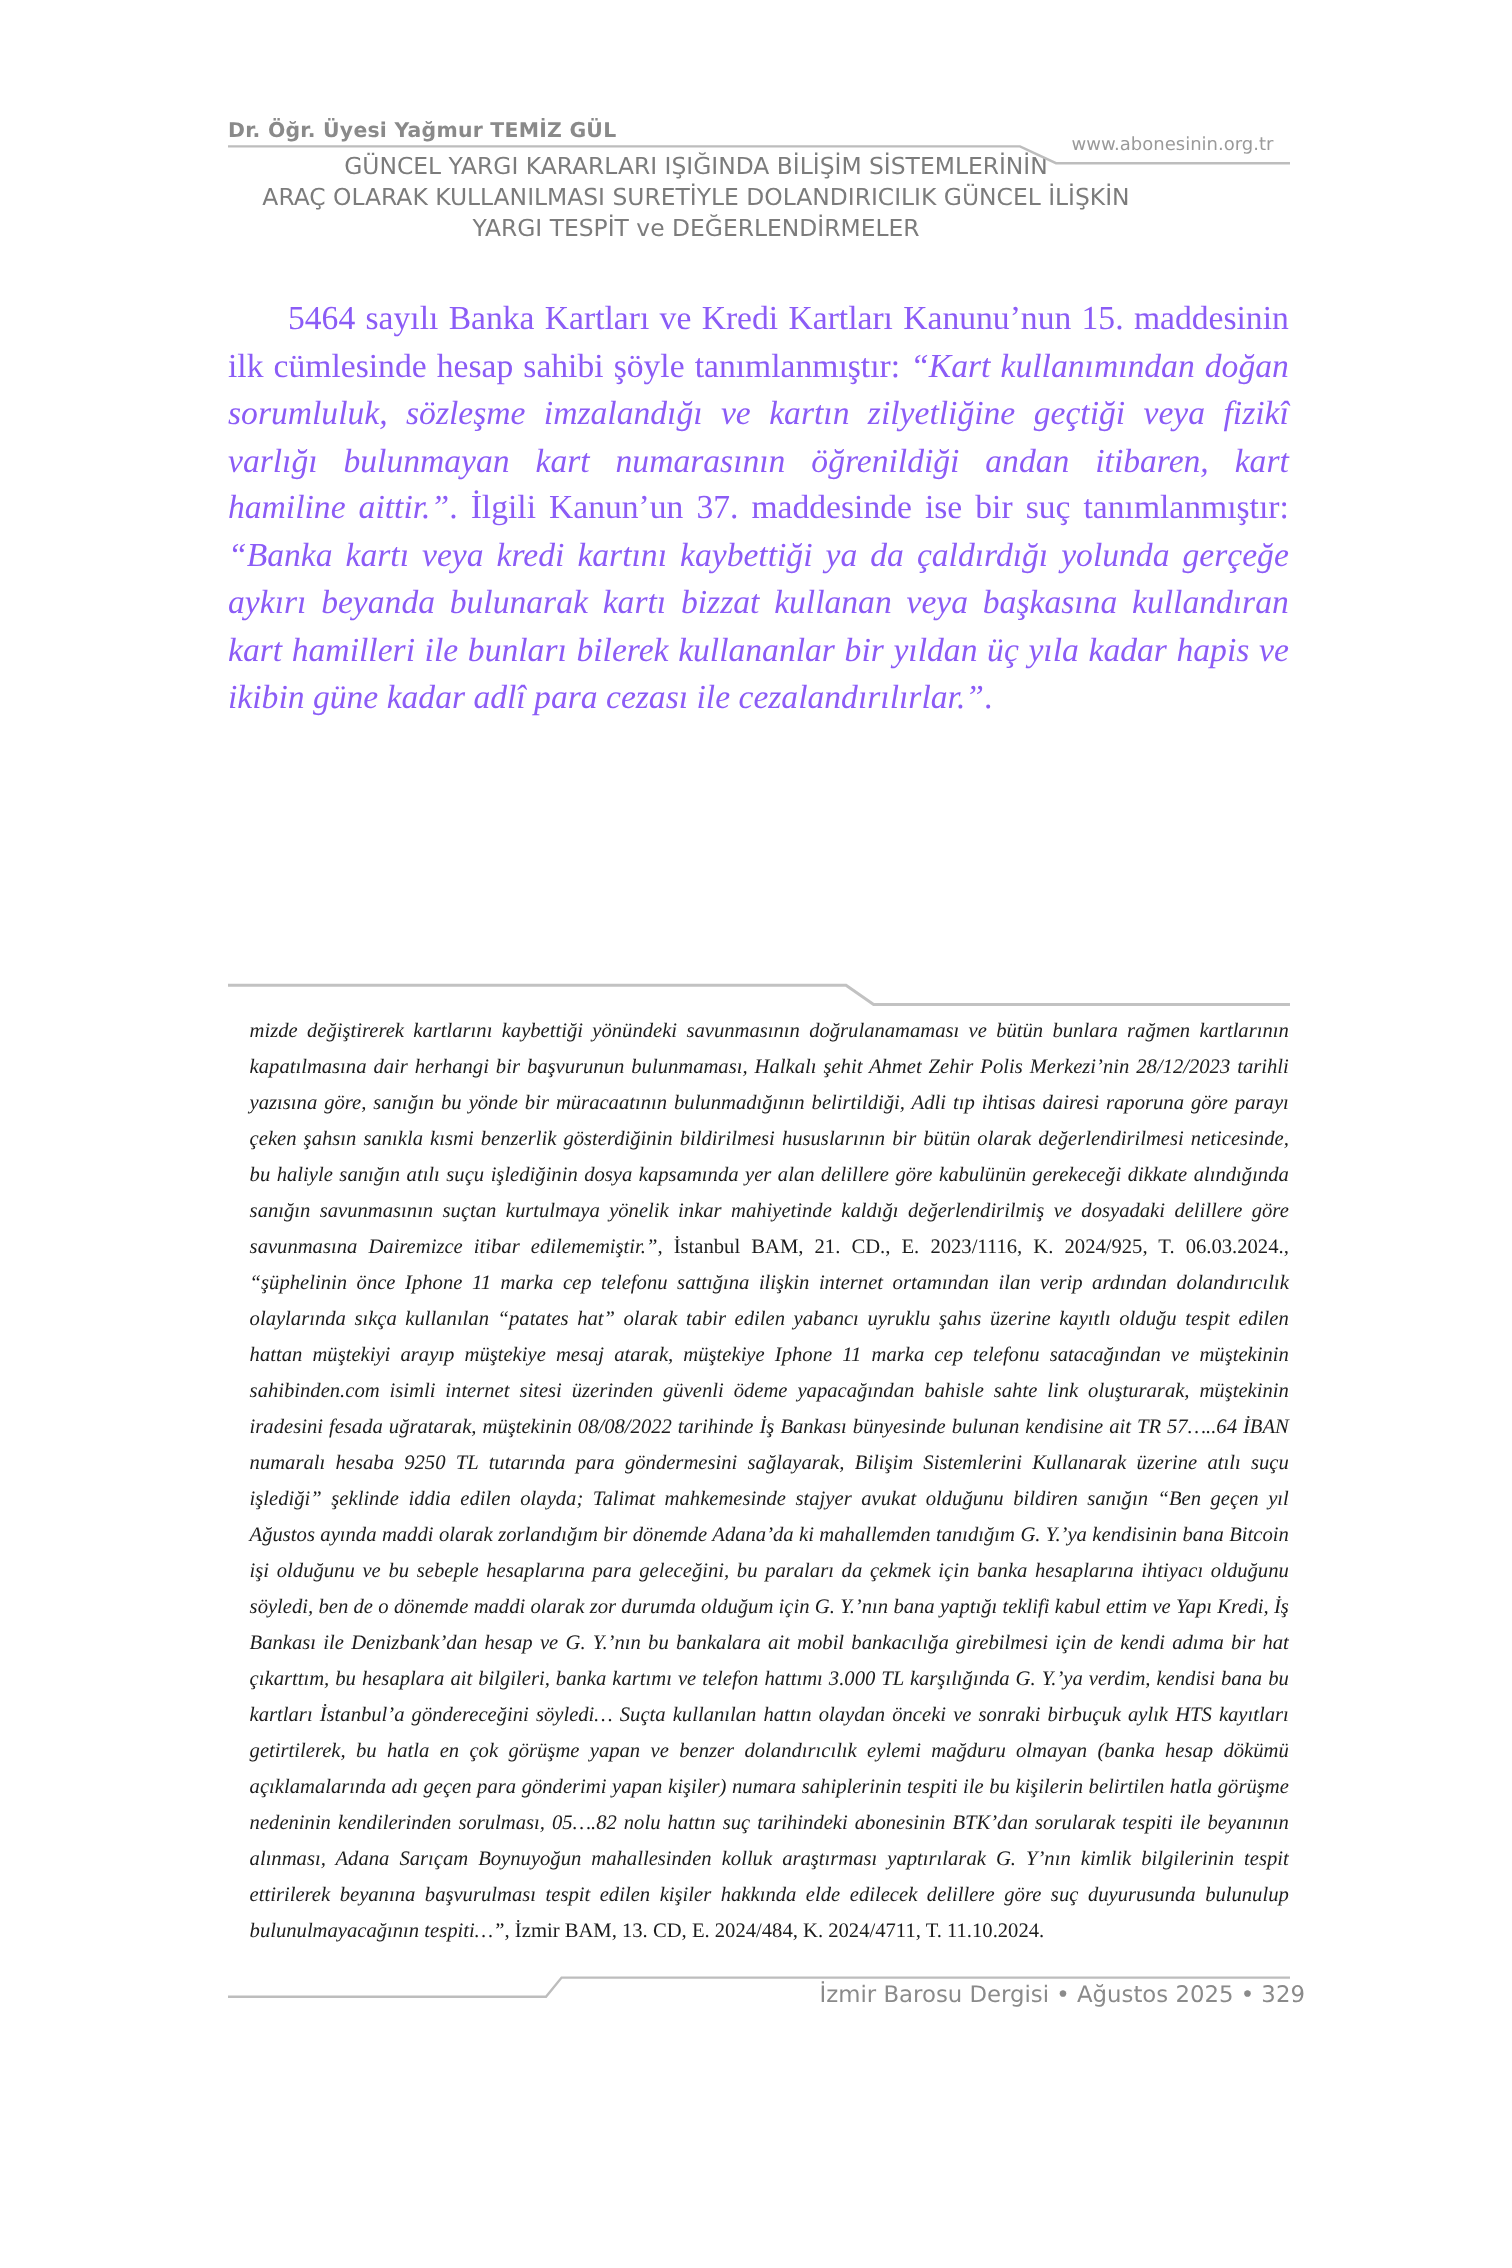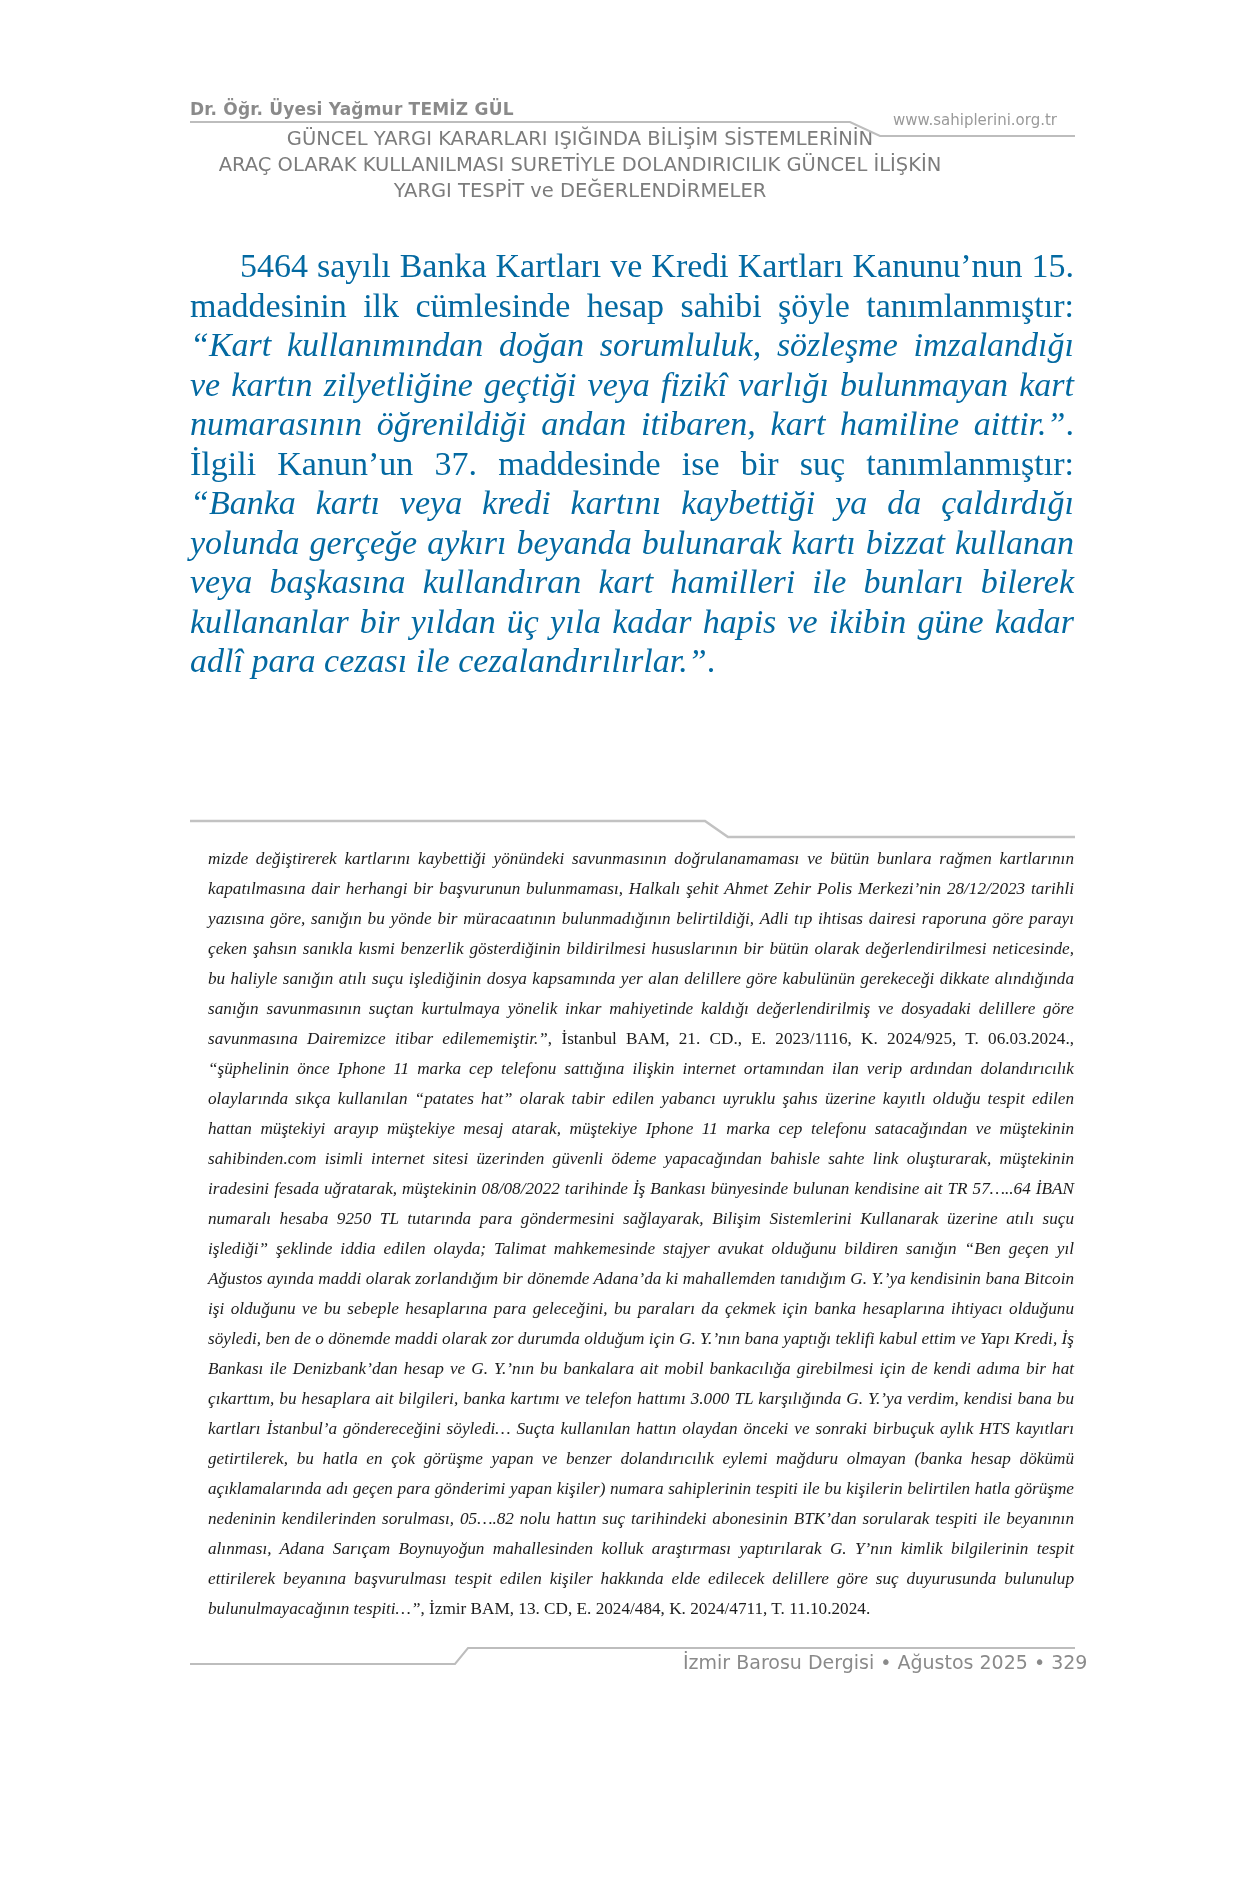--- a/index.html
+++ b/index.html
@@ -17,22 +17,22 @@
     line-height: 26px; color: #7c7c7c; font-weight: normal; text-align: center;
   }
   .header-url {
     position: absolute; left: 893px; top: 111px;
     font-family: "DejaVu Sans", sans-serif; font-size: 15px; color: #9a9a9a;
   }
   svg.rule { position: absolute; left: 0; top: 0; pointer-events: none; }
 
   .body-text {
     position: absolute; left: 190px; width: 884px;
-    font-family: "Liberation Serif", serif; font-size: 34px;
-    line-height: 39.5px; color: #0369a1; text-align: justify;
+    font-family: "Liberation Serif", serif; font-size: 28px;
+    line-height: 39.5px; color: #8b5cf6; text-align: justify;
   }
   .body-text p { margin: 0; text-indent: 50px; }
   .body-text em { font-style: italic; }
   #para1 { top: 246px; }
   #para2 { top: 685px; }
 
   .footnote {
     position: absolute; left: 208px; top: 844px; width: 866px;
     font-family: "Liberation Serif", serif; font-size: 17.2px;
     line-height: 30px; color: #1c1c1c; text-align: justify;
@@ -48,21 +48,21 @@
 <body>
 
 <div class="page">
 
   <div class="header-author">Dr. Öğr. Üyesi Yağmur TEMİZ GÜL</div>
   <div class="header-title">
     <div>GÜNCEL YARGI KARARLARI IŞIĞINDA BİLİŞİM SİSTEMLERİNİN</div>
     <div>ARAÇ OLARAK KULLANILMASI SURETİYLE DOLANDIRICILIK GÜNCEL İLİŞKİN</div>
     <div>YARGI TESPİT ve DEĞERLENDİRMELER</div>
   </div>
-  <div class="header-url">www.sahiplerini.org.tr</div>
+  <div class="header-url">www.abonesinin.org.tr</div>
 
   <svg class="rule" width="1260" height="1890">
     <polyline points="190,122 850,122 880,136 1075,136" fill="none" stroke="#bdbdbd" stroke-width="2"></polyline>
     <polyline points="190,821 705,821 728,837 1075,837" fill="none" stroke="#c2c2c2" stroke-width="2.5"></polyline>
     <polyline points="190,1664 455,1664 468,1648 1075,1648" fill="none" stroke="#bdbdbd" stroke-width="2"></polyline>
   </svg>
 
   <div class="body-text" id="para1">
     <p>
       <span>5464 sayılı Banka Kartları ve Kredi Kartları Kanunu’nun 15. maddesinin ilk cümlesinde hesap sahibi şöyle tanımlanmıştır: </span><em>“Kart kullanımından doğan sorumluluk, sözleşme imzalandığı ve kartın zilyetliğine geçtiği veya fizikî varlığı bulunmayan kart numarasının öğrenildiği andan itibaren, kart hamiline aittir.”</em><span>. İlgili Kanun’un 37. maddesinde ise bir suç tanımlanmıştır: </span><em>“Banka kartı veya kredi kartını kaybettiği ya da çaldırdığı yolunda gerçeğe aykırı beyanda bulunarak kartı bizzat kullanan veya başkasına kullandıran kart hamilleri ile bunları bilerek kullananlar bir yıldan üç yıla kadar hapis ve ikibin güne kadar adlî para cezası ile cezalandırılırlar.”</em><span>.</span>

